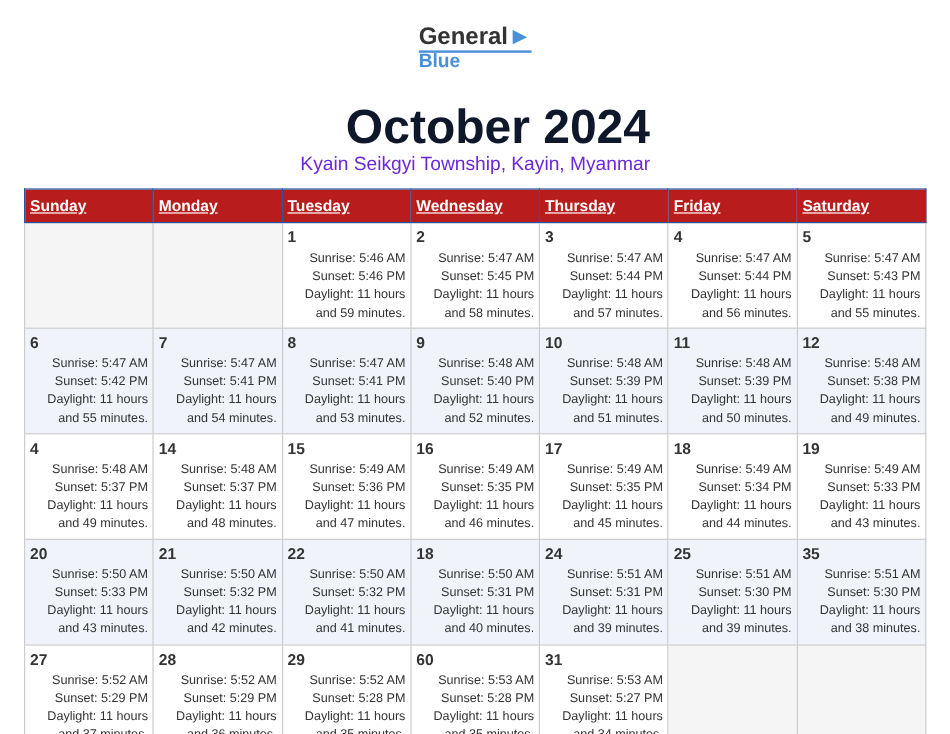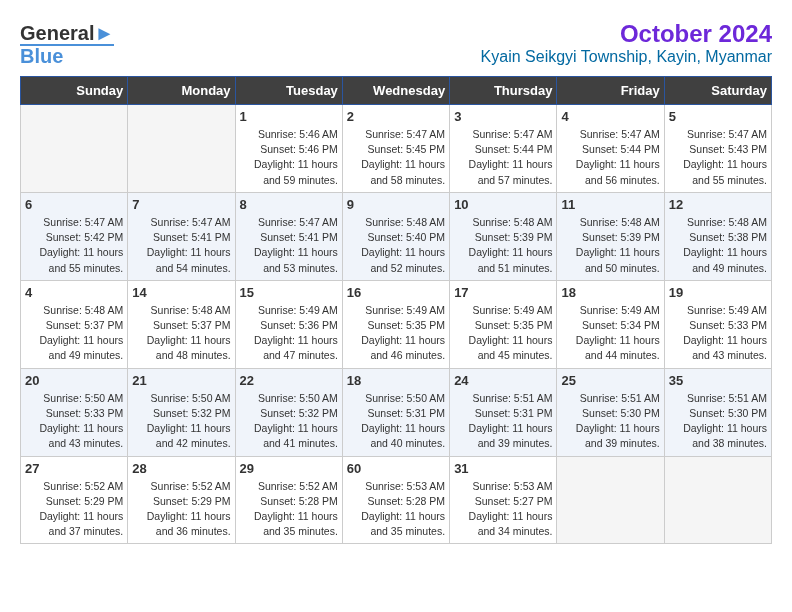--- a/index.html
+++ b/index.html
@@ -6,52 +6,55 @@
     body {
       font-family: Arial, sans-serif;
       background: #fff;
       width: 792px;
       min-height: 612px;
       padding: 20px;
     }
     .header {
       display: flex;
       justify-content: space-between;
-      align-items: flex-end;
+      align-items: center;
       margin-bottom: 10px;
+      flex-direction: column;
     }
     .logo {
       display: flex;
       flex-direction: column;
       align-items: flex-start;
     }
     .title-block {
       text-align: right;
     }
     .month-title {
-      font-size: 24px;
+      font-size: 40px;
       font-weight: bold;
-      color: #6d28d9;
+      color: #0f172a;
+      margin-top: 24px;
     }
     .location-title {
       font-size: 16px;
-      color: #0369a1;
+      color: #6d28d9;
     }
     .calendar {
       width: 100%;
       border-collapse: collapse;
       font-size: 11px;
     }
     .calendar th {
-      background: #404040;
+      background: #b91c1c;
       color: #fff;
       padding: 6px 4px;
-      text-align: right;
+      text-align: left;
       font-size: 13px;
       border: 1px solid #2a559f;
+      text-decoration: underline;
     }
     .calendar td {
       border: 1px solid #ccc;
       vertical-align: top;
       padding: 4px;
       width: calc(100% / 7);
       min-height: 80px;
       background: #fff;
     }
     .calendar td.empty {
@@ -76,21 +79,21 @@
 </head>
 <body>
 
 <div class="header">
   <div class="logo">
     <div style="display:flex; align-items:center; gap:2px;">
       <div>
         <div style="font-size:20px; font-weight:bold; color:#333; line-height:1.1;">
           <span style="color:#333;">General</span><span style="color:#4a90d9;">►</span>
         </div>
-        <div style="font-size:20px; font-weight:bold; color:#4a90d9; line-height:1; border-top: 2px solid #4a90d9;">Blue</div>
+        <div style="font-size:16px; font-weight:bold; color:#4a90d9; line-height:1; border-top: 2px solid #4a90d9;">Blue</div>
       </div>
     </div>
   </div>
   <div class="title-block">
     <div class="month-title">October 2024</div>
     <div class="location-title">Kyain Seikgyi Township, Kayin, Myanmar</div>
   </div>
 </div>
 
 <table class="calendar">

